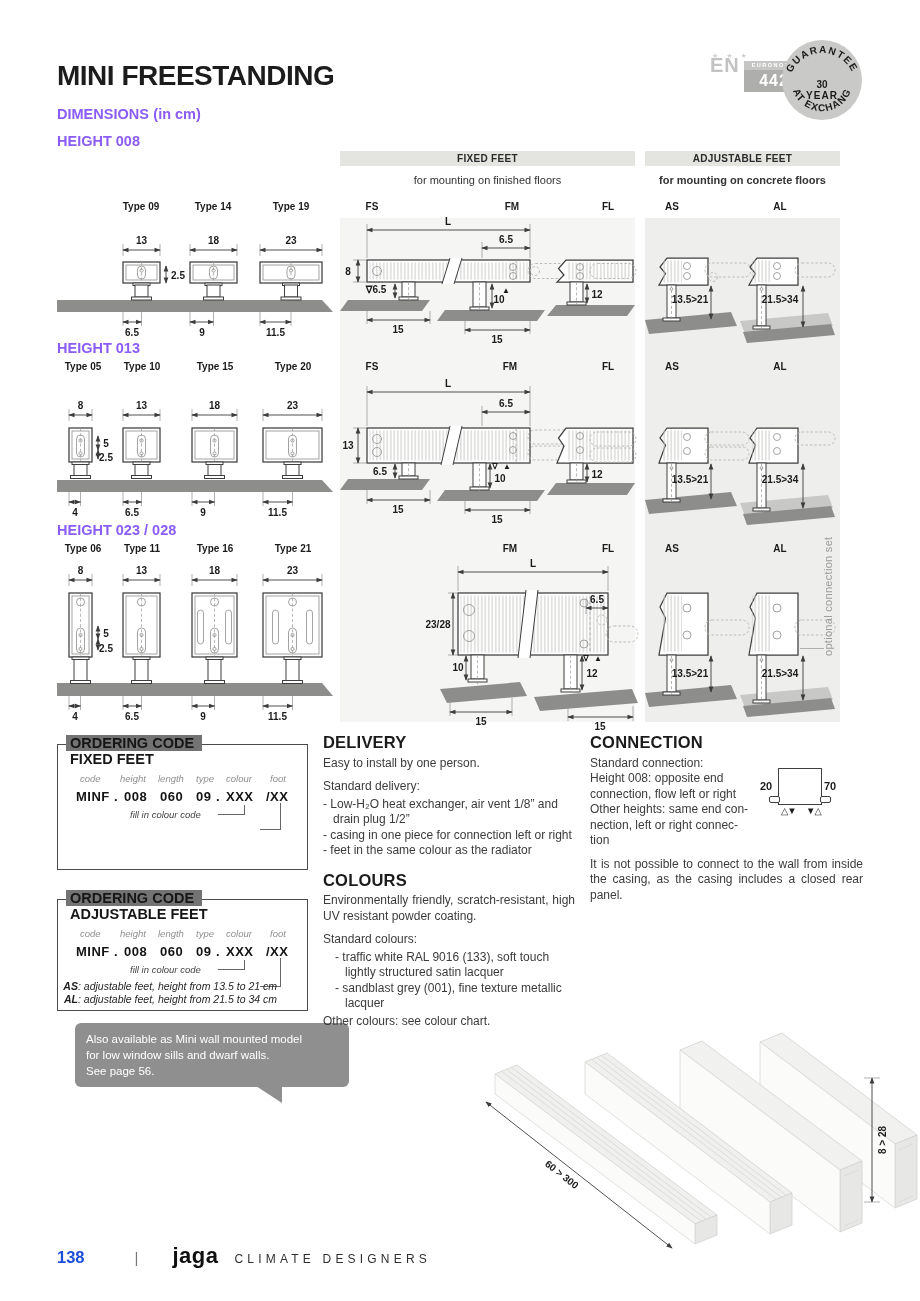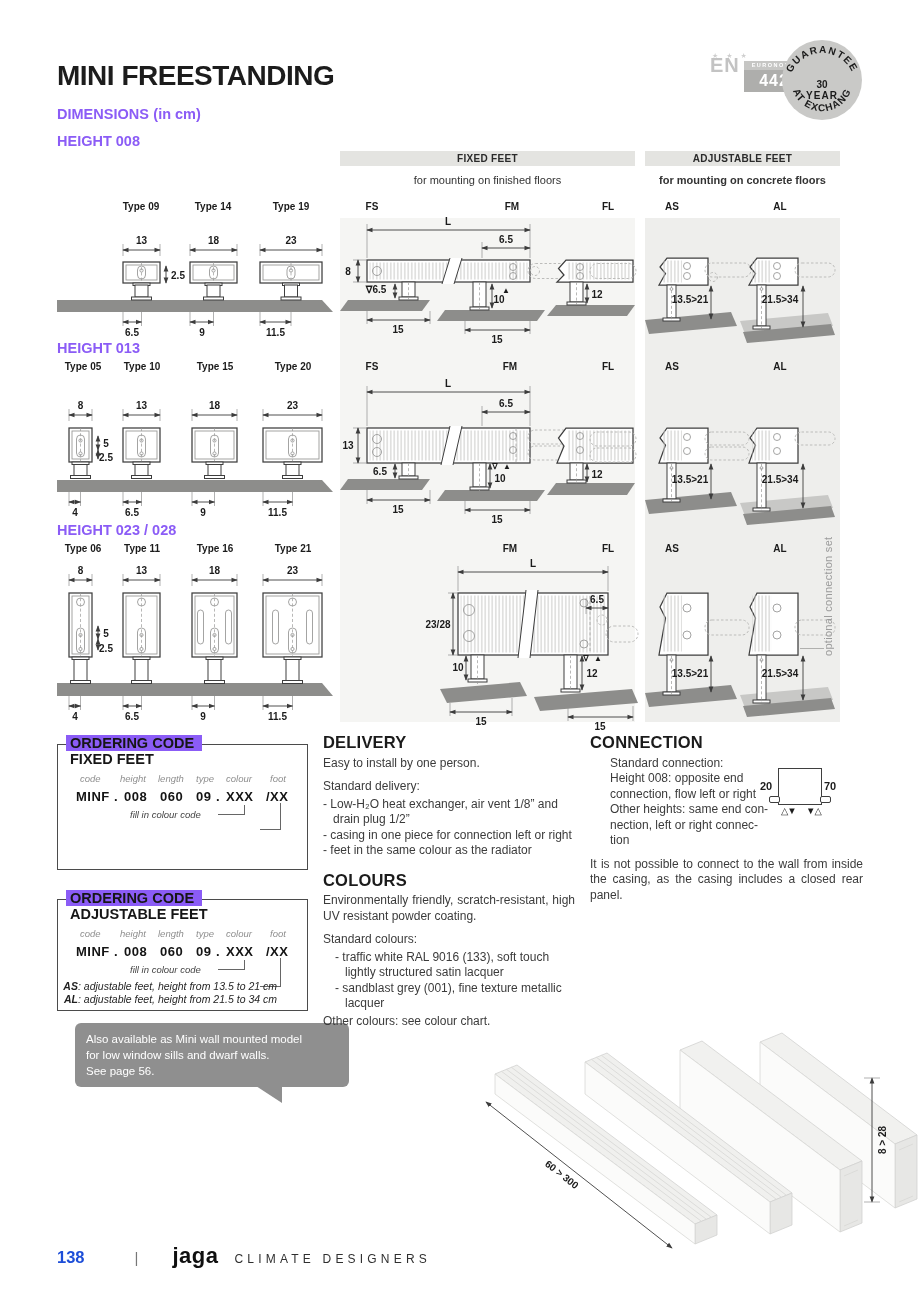--- a/index.html
+++ b/index.html
@@ -27,21 +27,21 @@
   .fin{fill:url(#fins);}
   .sym{font-size:8px;}
   .rng{font-size:10px;}
   
   .en-lbl{font-size:20px;font-weight:bold;color:#c3c3c3;letter-spacing:1px;}
   .stars{font-size:7px;color:#cfcfcf;letter-spacing:3px;}
   .euro{background:#c6c6c4;color:#fff;font-size:5.5px;letter-spacing:1.5px;text-align:center;line-height:9px;font-weight:bold;}
   .n442{background:#aeaeac;color:#fff;font-size:16px;font-weight:bold;text-align:center;line-height:22px;letter-spacing:1px;}
   
   .obox{border:1.2px solid #4b4b4b;background:transparent;}
-  .legend{position:absolute;top:-10px;left:8px;background:#8b5cf6;padding:0 8px 0 4px;font-size:14.5px;font-weight:bold;color:#161616;white-space:nowrap;}
+  .legend{position:absolute;top:-10px;left:8px;background:#737373;padding:0 8px 0 4px;font-size:14.5px;font-weight:bold;color:#161616;white-space:nowrap;}
   .osub{position:absolute;top:6px;left:12px;font-size:14.5px;font-weight:bold;color:#161616;}
   .clab{position:absolute;font-size:9.5px;font-style:italic;color:#8f8f8f;}
   .cval{position:absolute;font-size:13px;font-weight:bold;letter-spacing:0.5px;color:#141414;}
   .fillnote{position:absolute;font-size:9.5px;font-style:italic;color:#444;}
   .elb{position:absolute;border-right:1px solid #666;border-bottom:1px solid #666;}
   .onotes{position:absolute;text-align:right;font-style:italic;font-size:10.5px;line-height:12.5px;color:#1f1f1f;white-space:nowrap;}
   .onotes b{font-style:italic;}
   
   .tcol{font-size:12px;line-height:15.5px;color:#3b3b3b;}
   .tcol h3{font-size:16.5px;font-weight:bold;color:#1b1b1b;margin:0 0 5px 0;letter-spacing:0.2px;}
@@ -743,21 +743,21 @@
   <h3>COLOURS</h3>
   <p class="just">Environmentally friendly, scratch-resistant, high UV resistant powder coating.</p>
   <p style="margin-bottom:2px;">Standard colours:</p>
   <div class="li2">traffic white RAL 9016 (133), soft touch lightly structured satin lacquer</div>
   <div class="li2">sandblast grey (001), fine texture metallic lacquer</div>
   <p style="margin-top:2px;">Other colours: see colour chart.</p>
 </div>
 
 <div class="abs tcol" style="left:590px;top:735px;width:273px;">
   <h3>CONNECTION</h3>
-  <div style="width:185px;margin-left:20px;">
+  <div style="width:185px;">
     <div>Standard connection:</div>
     <div>Height 008: opposite end</div>
     <div>connection, flow left or right</div>
     <div>Other heights: same end con-</div>
     <div>nection, left or right connec-</div>
     <div>tion</div>
   </div>
   <p class="just" style="margin-top:8px;">It is not possible to connect to the wall from inside the casing, as the casing includes a closed rear panel.</p>
 </div>
 

